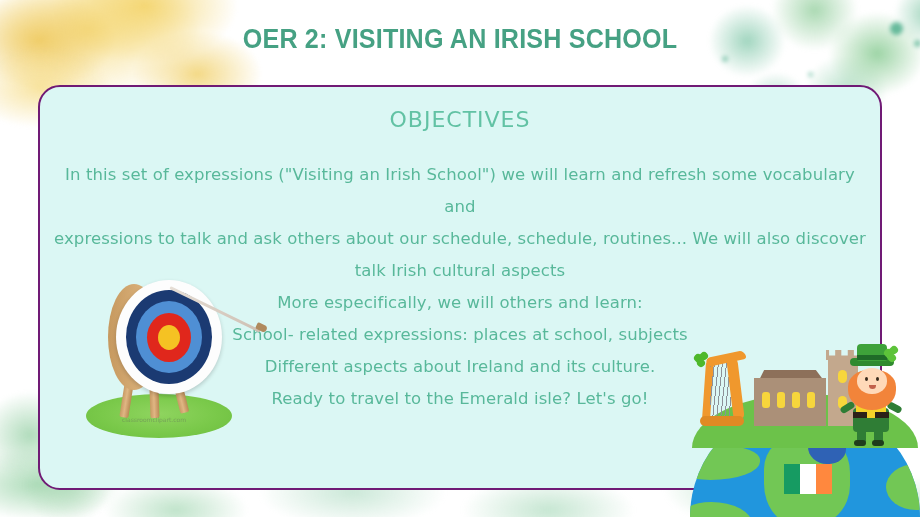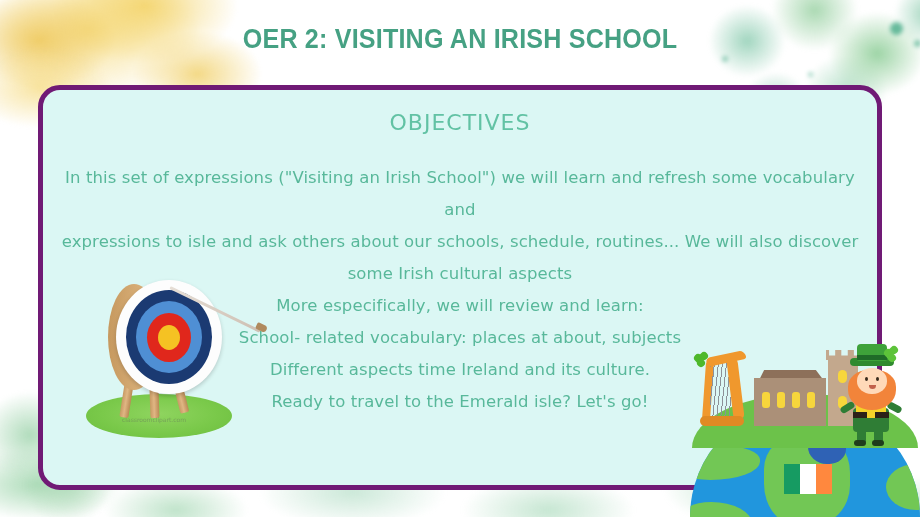--- a/index.html
+++ b/index.html
@@ -88,21 +88,21 @@
     font-family: "Liberation Sans Narrow", "Liberation Sans", sans-serif;
     transform: scaleX(.93);
   }
 
   
   #card {
     position: absolute;
     left: 38px; top: 85px;
     width: 844px; height: 405px;
     box-sizing: border-box;
-    border: 5px solid #701a75;
+    border: 2px solid #701a75;
     border-radius: 22px;
     background: #dbf7f4;
   }
 
   #objectives-heading {
     position: absolute;
     left: 0; right: 0; top: 20px;
     text-align: center;
     font-size: 22px;
     letter-spacing: 1px;
@@ -406,27 +406,27 @@
   <div class="wc" id="wc-green-left"></div>
 
   <div id="title">OER 2: VISITING AN IRISH SCHOOL</div>
 
   <div id="card">
     <div id="objectives-heading">OBJECTIVES</div>
 
     <div id="body-text">
       <div class="para">
         <span class="line">In this set of expressions ("Visiting an Irish School") we will learn and refresh some vocabulary and</span>
-        <span class="line">expressions to isle and ask others about our schools, schedule, routines... We will also discover</span>
-        <span class="line">some Irish cultural aspects</span>
+        <span class="line">expressions to talk and ask others about our schedule, schedule, routines... We will also discover</span>
+        <span class="line">talk Irish cultural aspects</span>
       </div>
       <div class="para">
-        <span class="line">More especifically, we will review and learn:</span>
-        <span class="line">School- related vocabulary: places at about, subjects</span>
-        <span class="line">Different aspects time Ireland and its culture.</span>
+        <span class="line">More especifically, we will others and learn:</span>
+        <span class="line">School- related expressions: places at school, subjects</span>
+        <span class="line">Different aspects about Ireland and its culture.</span>
         <span class="line">Ready to travel to the Emerald isle? Let's go!</span>
       </div>
     </div>
   </div>
 
   <div id="target-illustration">
     <div id="target-grass"></div>
     <div class="leg" id="leg-l"></div>
     <div class="leg" id="leg-c"></div>
     <div class="leg" id="leg-r"></div>

